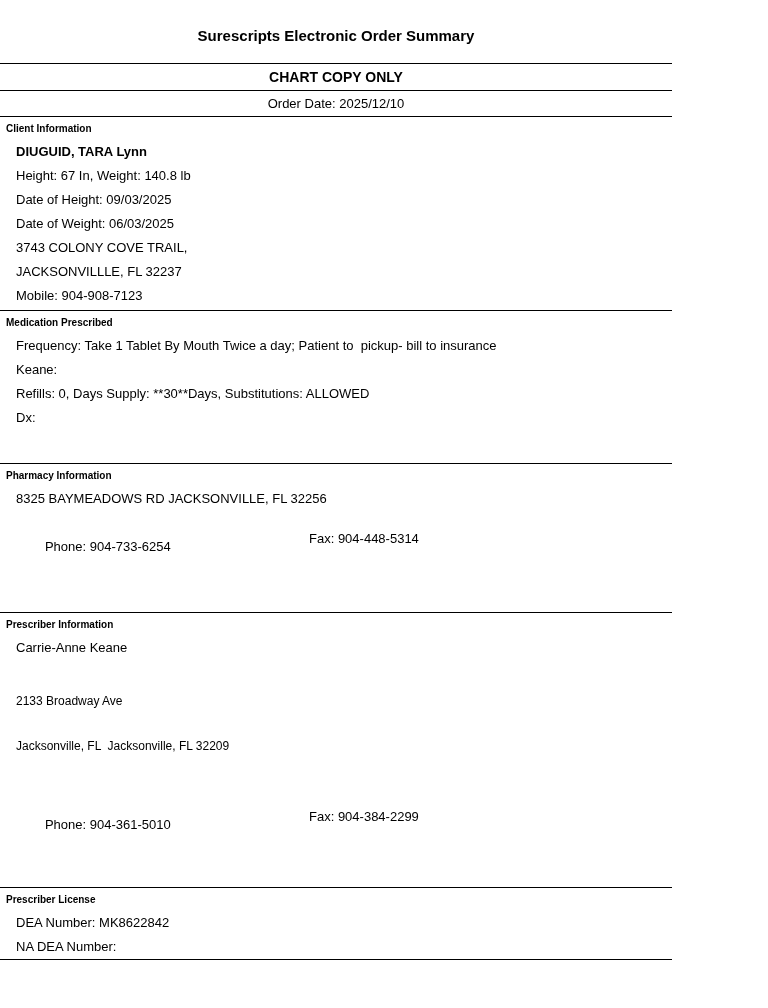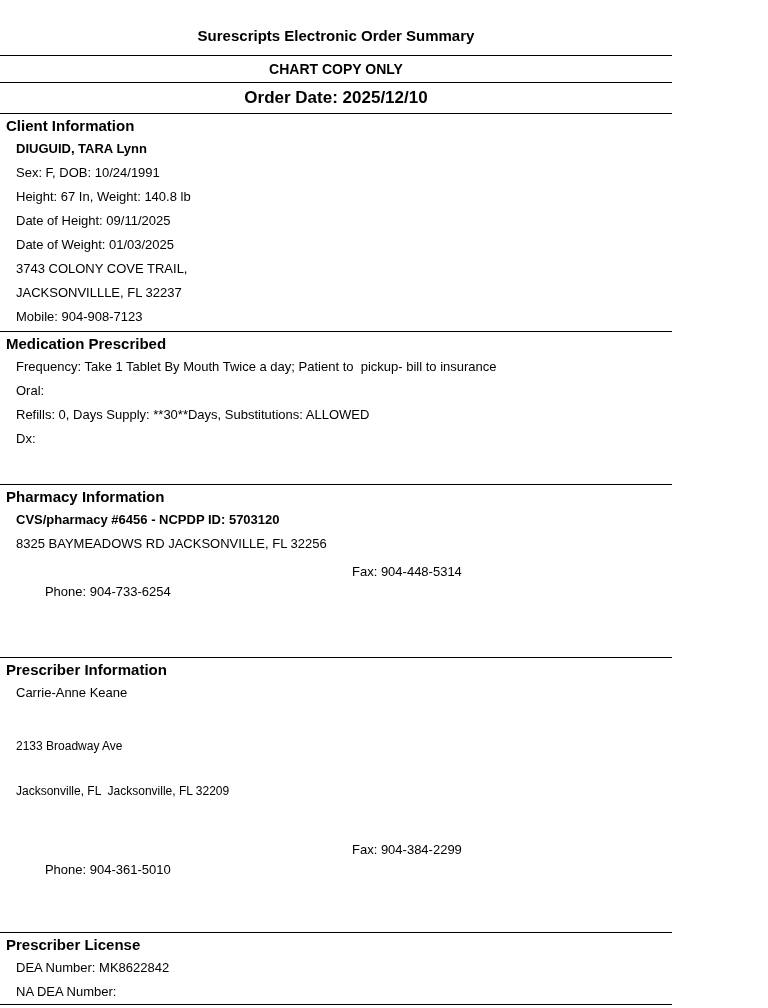--- a/index.html
+++ b/index.html
@@ -13,46 +13,46 @@
     font-family: "Liberation Sans", sans-serif;
     color: #000000;
     position: relative;
   }
   .doc {
     width: 672px;
   }
   
   .title {
     padding-top: 27px;
-    padding-bottom: 11px;
+    padding-bottom: 19px;
     text-align: center;
     font-size: 15px;
     font-weight: bold;
     border-bottom: 1.5px solid #000;
   }
   .banner {
     text-align: center;
     font-size: 14px;
     font-weight: bold;
     padding: 5px 0 5px 0;
     border-bottom: 1.5px solid #000;
   }
   .order-date {
     text-align: center;
-    font-size: 17px;
-    font-weight: bold;
+    font-size: 13px;
+    font-weight: normal;
     padding: 5px 0 5px 0;
     border-bottom: 1.5px solid #000;
   }
   
   .section {
     border-bottom: 1.5px solid #000;
   }
   .section-heading {
-    font-size: 15px;
+    font-size: 10px;
     font-weight: bold;
     margin: 0 0 0 6px;
     padding-top: 4px;
     line-height: 16px;
   }
   .rows {
     margin-top: 3px;
   }
   .row {
     margin-left: 16px;
@@ -69,22 +69,21 @@
     line-height: 15px;
     margin-top: 4px;
     white-space: pre-wrap;
   }
   .phonefax {
     position: relative;
   }
   .phonefax .fax {
     position: absolute;
     left: 293px;
-    top: 4px;
-    margin-left: 43px;
+    top: 16px;
   }
   .prescriber-phone {
     margin-top: 5px;
   }
   .med-pad {
     padding-bottom: 33px;
   }
   .pharm-pad {
     padding-bottom: 5px;
   }
@@ -103,44 +102,42 @@
   <div class="title">Surescripts Electronic Order Summary</div>
 
   <div class="banner">CHART COPY ONLY</div>
 
   <div class="order-date">Order Date: 2025/12/10</div>
 
   <div class="section client-pad">
     <div class="section-heading">Client Information</div>
     <div class="rows">
       <div class="row bold">DIUGUID, TARA Lynn</div>
-      <div class="row">Sex: F, DOB: 10/24/1991</div>
       <div class="row">Height: 67 In, Weight: 140.8 lb</div>
-      <div class="row">Date of Height: 09/11/2025</div>
-      <div class="row">Date of Weight: 01/03/2025</div>
+      <div class="row">Date of Height: 09/03/2025</div>
+      <div class="row">Date of Weight: 06/03/2025</div>
       <div class="row">3743 COLONY COVE TRAIL,</div>
       <div class="row">JACKSONVILLLE, FL 32237</div>
       <div class="row">Mobile: 904-908-7123</div>
     </div>
   </div>
 
   <div class="section med-pad">
     <div class="section-heading">Medication Prescribed</div>
     <div class="rows">
       <div class="row">Frequency: Take 1 Tablet By Mouth Twice a day; Patient to  pickup- bill to insurance</div>
-      <div class="row">Oral:</div>
+      <div class="row">Keane:</div>
       <div class="row">Refills: 0, Days Supply: **30**Days, Substitutions: ALLOWED</div>
       <div class="row">Dx:</div>
     </div>
   </div>
 
   <div class="section pharm-pad">
     <div class="section-heading">Pharmacy Information</div>
     <div class="rows">
-      <div class="row bold">CVS/pharmacy #6456 - NCPDP ID: 5703120</div>
       <div class="row">8325 BAYMEADOWS RD JACKSONVILLE, FL 32256</div>
       <div class="row phonefax">
         <span class="phone">Phone: 904-733-6254</span>
         <span class="fax">Fax: 904-448-5314</span>
       </div>
     </div>
   </div>
 
   <div class="section presc-pad">
     <div class="section-heading">Prescriber Information</div>

